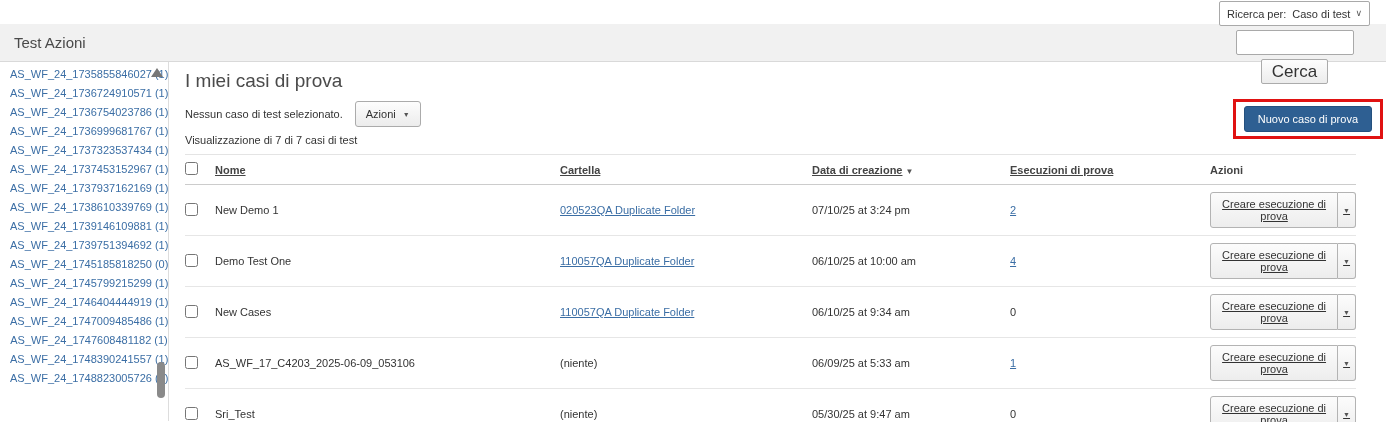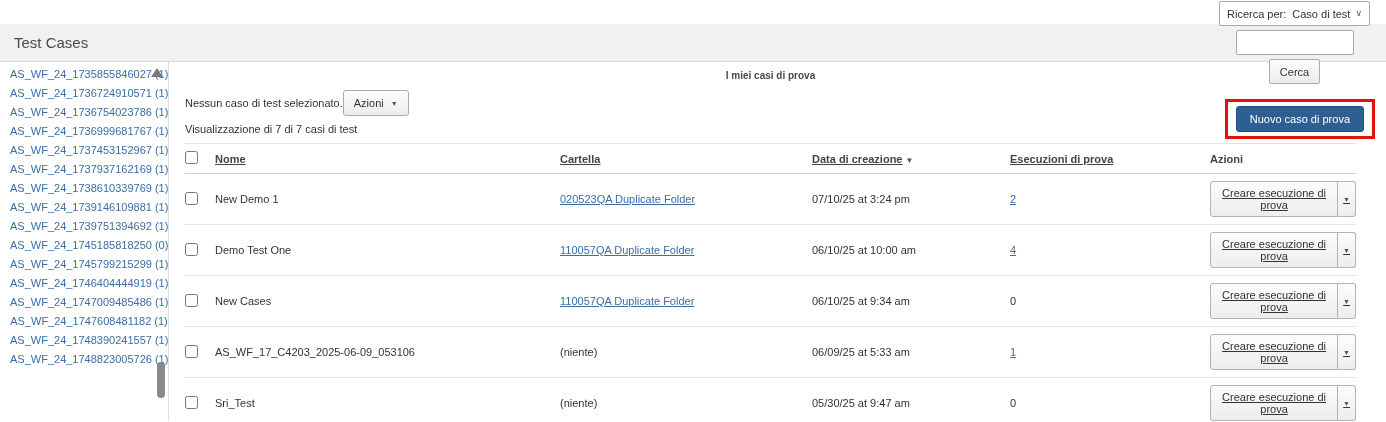--- a/index.html
+++ b/index.html
@@ -11,45 +11,45 @@
   .header-bar { height:38px; background:#f1f1f1; border-bottom:1px solid #d9d9d9;
     display:flex; align-items:center; justify-content:space-between; padding:0 16px 0 14px; }
   .page-title { font-size:15px; color:#4a4a4a; }
   .search-area { display:flex; align-items:center; gap:4px;flex-direction:column; }
   .search-select-box { border:1px solid #a9a9a9; background:#fff; height:25px;
     display:flex; align-items:center; gap:6px; padding:0 7px; font-size:11px; color:#333; border-radius:2px; }
   .search-select { display:flex; gap:5px; cursor:pointer; }
   .chevron { font-size:9px; color:#555; }
   .search-input { width:118px; height:25px; border:1px solid #a9a9a9; border-radius:2px;
     font-size:11px; padding:0 5px; font-family:"Liberation Sans", sans-serif; }
-  .btn-gray { height:25px; padding:0 10px; font-size:11px; color:#333; cursor:pointer;
+  .btn-gray { height:25px; padding:0 10px; font-size:17px; color:#333; cursor:pointer;
     border:1px solid #ababab; border-radius:2px; background:linear-gradient(#fdfdfd,#ececec);
     font-family:"Liberation Sans", sans-serif; }
 
   .content { display:flex; height:359px; }
 
   .sidebar { width:169px; border-right:1px solid #ddd; position:relative; padding-top:3px; overflow:hidden; }
   .sidebar-item { font-size:11px; color:#3b6ea5; padding:3px 0 3px 10px; line-height:13px;
     white-space:nowrap; cursor:pointer;text-align:center; }
   .scroll-up { position:absolute; top:6px; right:5px; width:0; height:0;
     border-left:6px solid transparent; border-right:6px solid transparent;
     border-bottom:9px solid #777; }
   .scroll-thumb { position:absolute; top:300px; right:3px; width:8px; height:36px;
     background:#8a8a8a; border-radius:4px; }
 
   .main { flex:1; position:relative; padding:8px 30px 0 16px; }
-  .section-heading { font-size:10px; color:#4a4a4a; font-weight:bold;text-align:center; }
-  .toolbar-row { display:flex; align-items:center; margin-top:9px; font-size:11px; color:#333; }
+  .section-heading { font-size:19px; color:#4a4a4a; font-weight:normal; }
+  .toolbar-row { display:flex; align-items:center; gap:12px; margin-top:9px; font-size:11px; color:#333; }
   .actions-btn { display:inline-flex; align-items:center; gap:7px; padding:6px 10px;
     border:1px solid #ababab; border-radius:3px; background:linear-gradient(#fdfdfd,#ececec);
     font-size:11px; color:#333; cursor:pointer; font-family:"Liberation Sans", sans-serif; }
   .caret-down { font-size:7px; color:#555; }
   .count-row { margin-top:7px; font-size:11px; color:#333; }
 
-  .new-btn-wrap { position:absolute; top:37px; right:11px; border:3px solid #e01212; padding:4px 8px;margin-left:8px; }
+  .new-btn-wrap { position:absolute; top:37px; right:3px; border:3px solid #e01212; padding:4px 8px;margin-left:8px; }
   .new-btn { background:#2e5f92; color:#fff; font-size:11px; padding:6px 13px;
     border:1px solid #24507e; border-radius:3px; cursor:pointer; font-family:"Liberation Sans", sans-serif; }
 
   table.cases { width:100%; margin-top:8px; border-collapse:collapse; table-layout:fixed; font-size:11px; }
   table.cases th { text-align:left; font-weight:bold; color:#444; padding:7px 0;
     border-top:1px solid #e4e4e4; border-bottom:1px solid #ccc; }
   table.cases th .th-sortable { text-decoration:underline; cursor:pointer; }
   table.cases td { padding:7px 0; border-bottom:1px solid #e6e6e6; color:#333; vertical-align:middle; }
   .col-check { width:30px; }
   .col-name { width:345px; }
@@ -68,21 +68,21 @@
   .split-caret { width:22px; font-size:7px; color:#555; cursor:pointer;
     border:1px solid #b3b3b3; border-left:none; border-radius:0 3px 3px 0;
     background:linear-gradient(#fcfcfc,#ededed); }
 </style>
 </head>
 <body>
 
 <div class="top-spacer"></div>
 
 <div class="header-bar">
-  <div class="page-title">Test Cases</div>
+  <div class="page-title">Test Azioni</div>
   <div class="search-area">
     <div class="search-select-box">
       <span>Ricerca per:</span>
       <span class="search-select">
         <span>Caso di test</span>
         <span class="chevron">∨</span>
       </span>
     </div>
     <input class="search-input" value="" style="">
     <button class="btn-gray">Cerca</button>
@@ -95,20 +95,21 @@
     <div>
 
         <div class="sidebar-item">AS_WF_24_1735855846027 (1)</div>
 
         <div class="sidebar-item">AS_WF_24_1736724910571 (1)</div>
 
         <div class="sidebar-item">AS_WF_24_1736754023786 (1)</div>
 
         <div class="sidebar-item">AS_WF_24_1736999681767 (1)</div>
 
+        <div class="sidebar-item">AS_WF_24_1737323537434 (1)</div>
 
         <div class="sidebar-item">AS_WF_24_1737453152967 (1)</div>
 
         <div class="sidebar-item">AS_WF_24_1737937162169 (1)</div>
 
         <div class="sidebar-item">AS_WF_24_1738610339769 (1)</div>
 
 
         <div class="sidebar-item">AS_WF_24_1739146109881 (1)</div>
 

